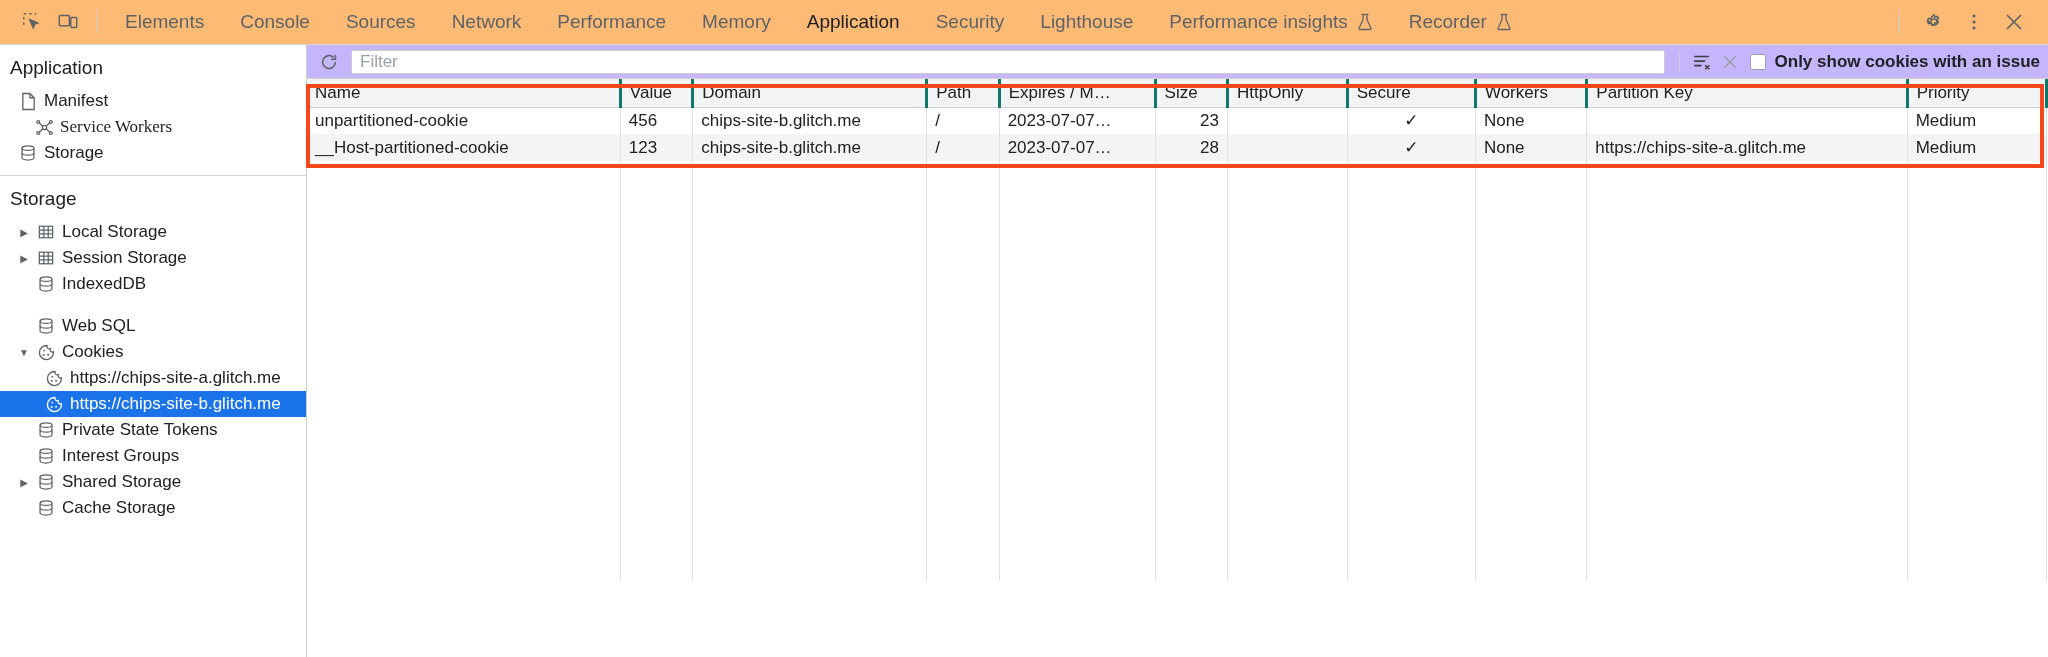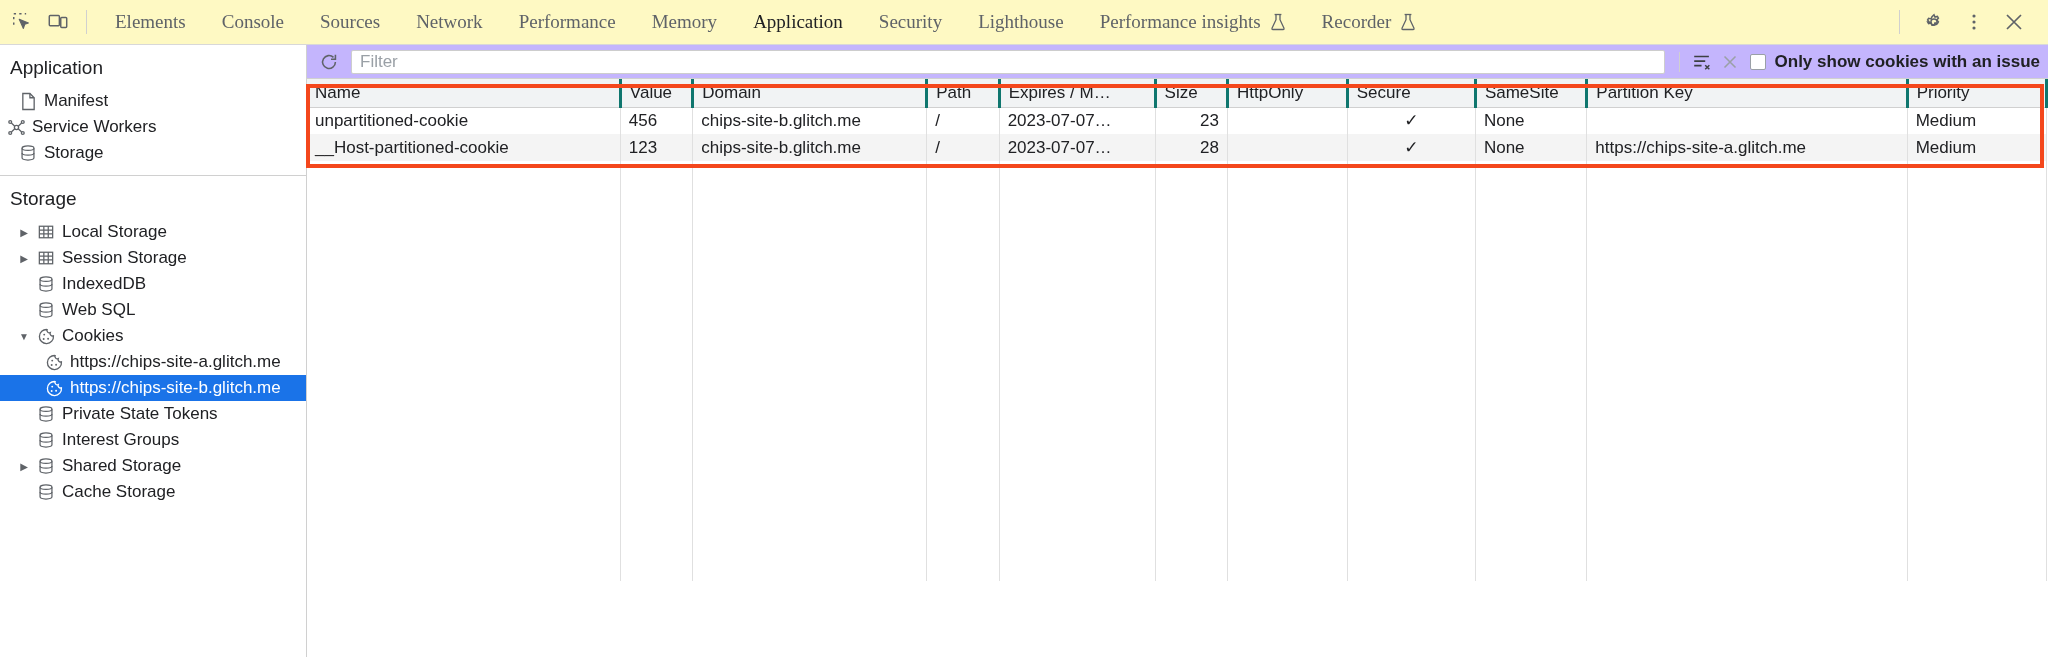--- a/index.html
+++ b/index.html
@@ -13,27 +13,26 @@
   .app {
     width: 2048px; height: 657px;
     display: flex; flex-direction: column;
     position: relative;
   }
 
   
   .tabbar {
     height: 45px;
     min-height: 45px;
-    background: #fef9c3;
+    background: #fdba74;
     border-bottom: 1px solid #d8d8d8;
     display: flex;
     align-items: center;
-    padding-left: 4px;
+    padding-left: 14px;
     position: relative;
-    font-family: Liberation Serif, serif;
   }
   .tb-icon {
     width: 36px; height: 36px;
     display: flex; align-items: center; justify-content: center;
     color: #5f6368;
     border-radius: 3px;
     flex: 0 0 auto;
   }
   .tb-sep {
     width: 1px; height: 24px; background: #d0d0d0;
@@ -305,21 +304,21 @@
         <div class="tree-row" style="padding-left:16px;text-align:right;">
           <div class="t-icon">
             <svg width="17" height="19" viewBox="0 0 18 20" fill="none" stroke="#5f6368" stroke-width="1.4">
               <path d="M3 1.5h7.5L15 6v12.5H3z"></path>
                 <path d="M10.5 1.5V6H15"></path>
             </svg>
           </div>
           <div class="t-label">Manifest</div>
         </div>
 
-        <div class="tree-row" style="padding-left:4px;">
+        <div class="tree-row" style="padding-left:32px;font-family:Liberation Serif, serif;">
           <div class="t-icon">
             <svg width="19" height="19" viewBox="0 0 20 20" fill="none" stroke="#5f6368" stroke-width="1.4">
               <circle cx="10" cy="10" r="2.2"></circle>
               <circle cx="3.4" cy="4.2" r="1.5"></circle>
                 <circle cx="16.6" cy="4.2" r="1.5"></circle>
               <circle cx="3.4" cy="15.8" r="1.5"></circle>
                 <circle cx="16.6" cy="15.8" r="1.5"></circle>
               <path d="M4.6 5.3l3.6 3.3M15.4 5.3l-3.6 3.3M4.6 14.7l3.6-3.3M15.4 14.7l-3.6-3.3"></path>
             </svg>
           </div>
@@ -370,21 +369,21 @@
           <div class="t-icon">
             <svg width="18" height="18" viewBox="0 0 20 20" fill="none" stroke="#5f6368" stroke-width="1.4">
               <ellipse cx="10" cy="4.6" rx="6.6" ry="2.4"></ellipse>
               <path d="M3.4 4.6v10.8c0 1.3 3 2.4 6.6 2.4s6.6-1.1 6.6-2.4V4.6"></path>
               <path d="M3.4 10c0 1.3 3 2.4 6.6 2.4s6.6-1.1 6.6-2.4"></path>
             </svg>
           </div>
           <div class="t-label">IndexedDB</div>
         </div>
 
-        <div class="tree-row" style="padding-left:14px;">
+        <div class="tree-row" style="padding-left:14px;margin-top:16px;">
           <div class="twisty"></div>
           <div class="t-icon">
             <svg width="18" height="18" viewBox="0 0 20 20" fill="none" stroke="#5f6368" stroke-width="1.4">
               <ellipse cx="10" cy="4.6" rx="6.6" ry="2.4"></ellipse>
               <path d="M3.4 4.6v10.8c0 1.3 3 2.4 6.6 2.4s6.6-1.1 6.6-2.4V4.6"></path>
               <path d="M3.4 10c0 1.3 3 2.4 6.6 2.4s6.6-1.1 6.6-2.4"></path>
             </svg>
           </div>
           <div class="t-label">Web SQL</div>
         </div>
@@ -524,21 +523,21 @@
           <thead>
             <tr>
               <th>Name</th>
               <th>Value</th>
               <th>Domain</th>
               <th>Path</th>
               <th>Expires / M…</th>
               <th>Size</th>
               <th>HttpOnly</th>
               <th>Secure</th>
-              <th>SameSite</th>
+              <th>Workers</th>
               <th>Partition Key</th>
               <th>Priority</th>
             </tr>
           </thead>
           <tbody>
             <tr class="even">
               <td class="indent">unpartitioned-cookie</td>
               <td>456</td>
               <td>chips-site-b.glitch.me</td>
               <td>/</td>

